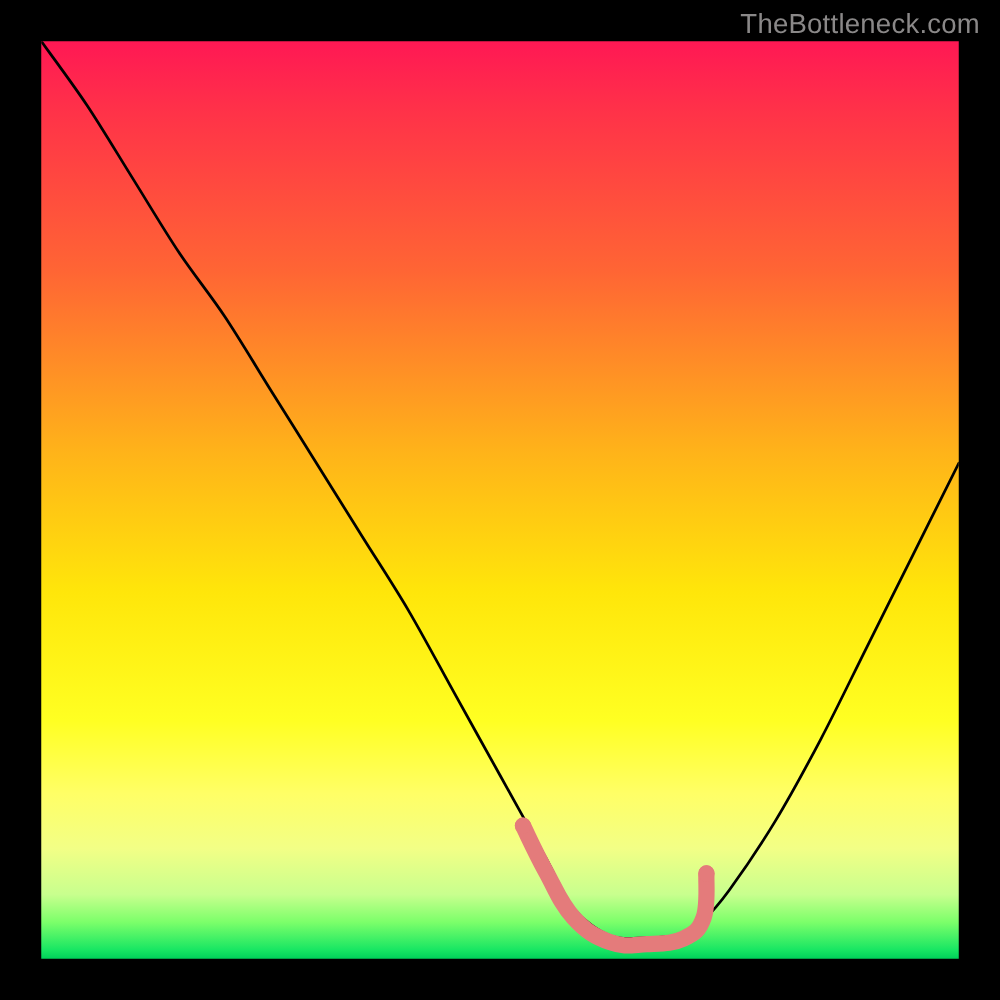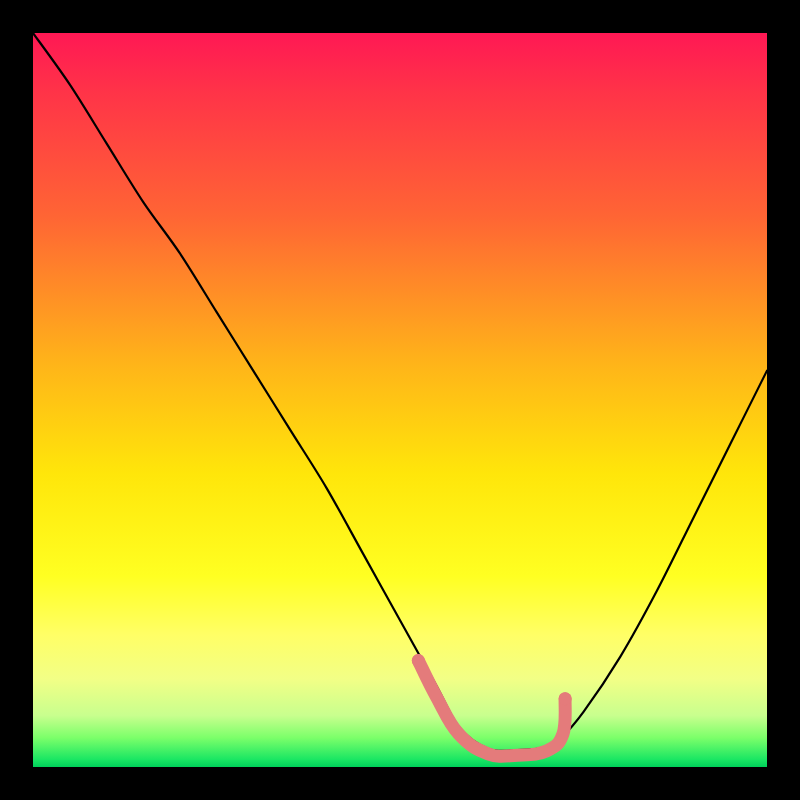--- a/index.html
+++ b/index.html
@@ -61,13 +61,14 @@
 
 <div class="frame">
   <div class="plot">
     <svg class="curves" width="734" height="734" viewBox="0 0 734 734">
       <path id="curve-main" fill="none" stroke="#000" stroke-width="2.2" stroke-linecap="round" d="M 0 0 C 5.872000000000001 8.220799999999999, 24.956000000000003 33.763999999999996, 36.7 51.379999999999995 C 48.444 68.996, 61.656000000000006 91.30960000000003, 73.4 110.10000000000002 C 85.144 128.8904, 98.356 151.20399999999992, 110.1 168.81999999999994 C 121.844 186.43599999999995, 135.056 202.58400000000003, 146.8 220.20000000000005 C 158.544 237.81600000000006, 171.756 260.12960000000004, 183.5 278.92 C 195.244 297.7104, 208.456 318.8496, 220.2 337.64 C 231.944 356.43039999999996, 245.15599999999998 377.56960000000004, 256.9 396.36 C 268.644 415.1504, 281.856 435.11519999999996, 293.6 455.08 C 305.34400000000005 475.0448, 318.55600000000004 500.00079999999997, 330.3 521.14 C 342.044 542.2792, 355.256 566.0608000000001, 367 587.2 C 378.744 608.3392, 394.30480000000006 636.2312, 403.70000000000005 653.26 C 413.09520000000003 670.2888, 417.4992 683.6476, 425.71999999999997 693.63 C 433.94079999999997 703.6124, 445.6848 711.8919199999999, 455.08 715.65 C 464.4752 719.40808, 475.0448 717.35288, 484.44 717.118 C 493.8352 716.8831200000001, 506.75359999999995 716.17848, 513.8 714.182 C 520.8463999999999 712.18552, 522.6080000000001 710.27712, 528.48 704.64 C 534.352 699.00288, 541.1048 691.8684000000001, 550.5 678.95 C 559.8952 666.0316, 575.456 643.2776, 587.2 623.9 C 598.9440000000001 604.5224, 612.156 580.1536, 623.9 557.84 C 635.644 535.5264000000001, 648.856 507.92799999999994, 660.6 484.43999999999994 C 672.344 460.95199999999994, 685.5559999999999 434.528, 697.3 411.04 C 709.044 387.552, 728.128 349.384, 734 337.64"></path>
       <path id="curve-highlight" fill="none" stroke="#e47b7b" stroke-width="13" stroke-linecap="round" stroke-linejoin="round" d="M 385.35 627.57 C 389.02000000000004 634.9100000000001, 395.62600000000003 649.59, 403.70000000000005 664.27 C 411.77400000000006 678.9499999999999, 415.44399999999996 689.6664000000001, 425.71999999999997 700.97 C 435.996 712.2736, 443.33599999999996 716.5308, 455.08 720.788 C 466.824 725.0452, 472.696 722.8432, 484.44 722.256 C 496.18399999999997 721.6687999999999, 504.69839999999994 722.1092, 513.8 717.852 C 522.9015999999999 713.5948, 526.278 711.3928000000001, 529.948 700.97 C 533.6179999999999 690.5472, 531.7096 672.7844, 532.15 665.7379999999999"></path>
       <circle id="hl-start" r="6.5" fill="#e47b7b" cx="385.35" cy="627.57"></circle>
       <circle id="hl-end" r="6.5" fill="#e47b7b" cx="532.15" cy="665.7379999999999"></circle>
     </svg>
   </div>
+  <div class="watermark">TheBottleneck.com</div>
 </div>
 
 </body></html>

